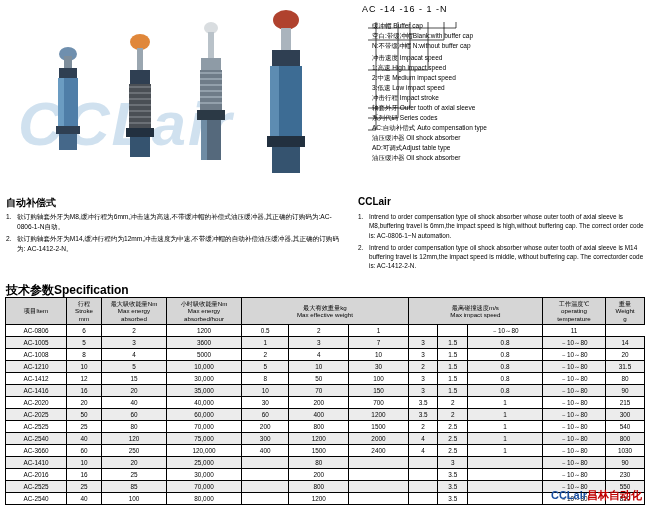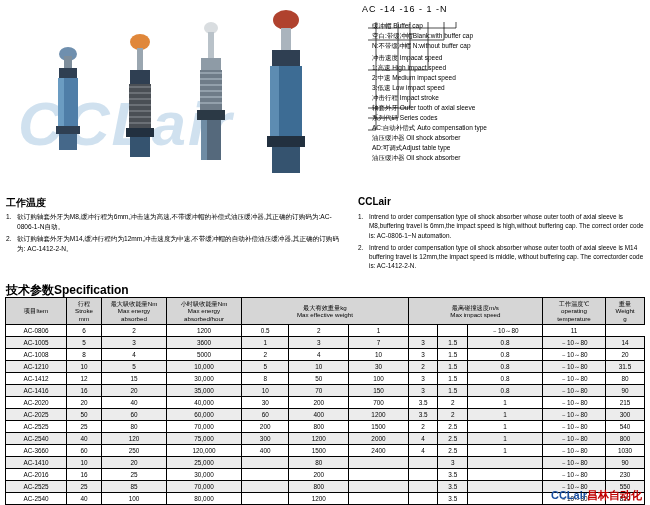--- a/index.html
+++ b/index.html
@@ -273,21 +273,21 @@
           <div style="position:absolute;left:10px;top:94px;">系列代码 Series codes</div>
           <div style="position:absolute;left:10px;top:104px;">AC:自动补偿式 Auto compensation type</div>
           <div style="position:absolute;left:10px;top:114px;">油压缓冲器 Oil shock absorber</div>
           <div style="position:absolute;left:10px;top:124px;">AD:可调式Adjust table type</div>
           <div style="position:absolute;left:10px;top:134px;">油压缓冲器 Oil shock absorber</div>
         </div>
       </div>
     </div>
   </div>
 
-  <div class="order-head">工作温度</div>
+  <div class="order-head">自动补偿式</div>
   <div class="order-cn">
     <div class="ol-item">
       <span class="ol-num">1.</span>
       <span>欲订购轴套外牙为M8,缓冲行程为6mm,冲击速为高速,不带缓冲帽的补偿式油压缓冲器,其正确的订购码为:AC-0806-1-N自动。</span>
     </div>
     <div class="ol-item">
       <span class="ol-num">2.</span>
       <span>欲订购轴套外牙为M14,缓冲行程约为12mm,冲击速度为中速,不带缓冲帽的自动补偿油压缓冲器,其正确的订购码为: AC-1412-2-N。</span>
     </div>
   </div>

